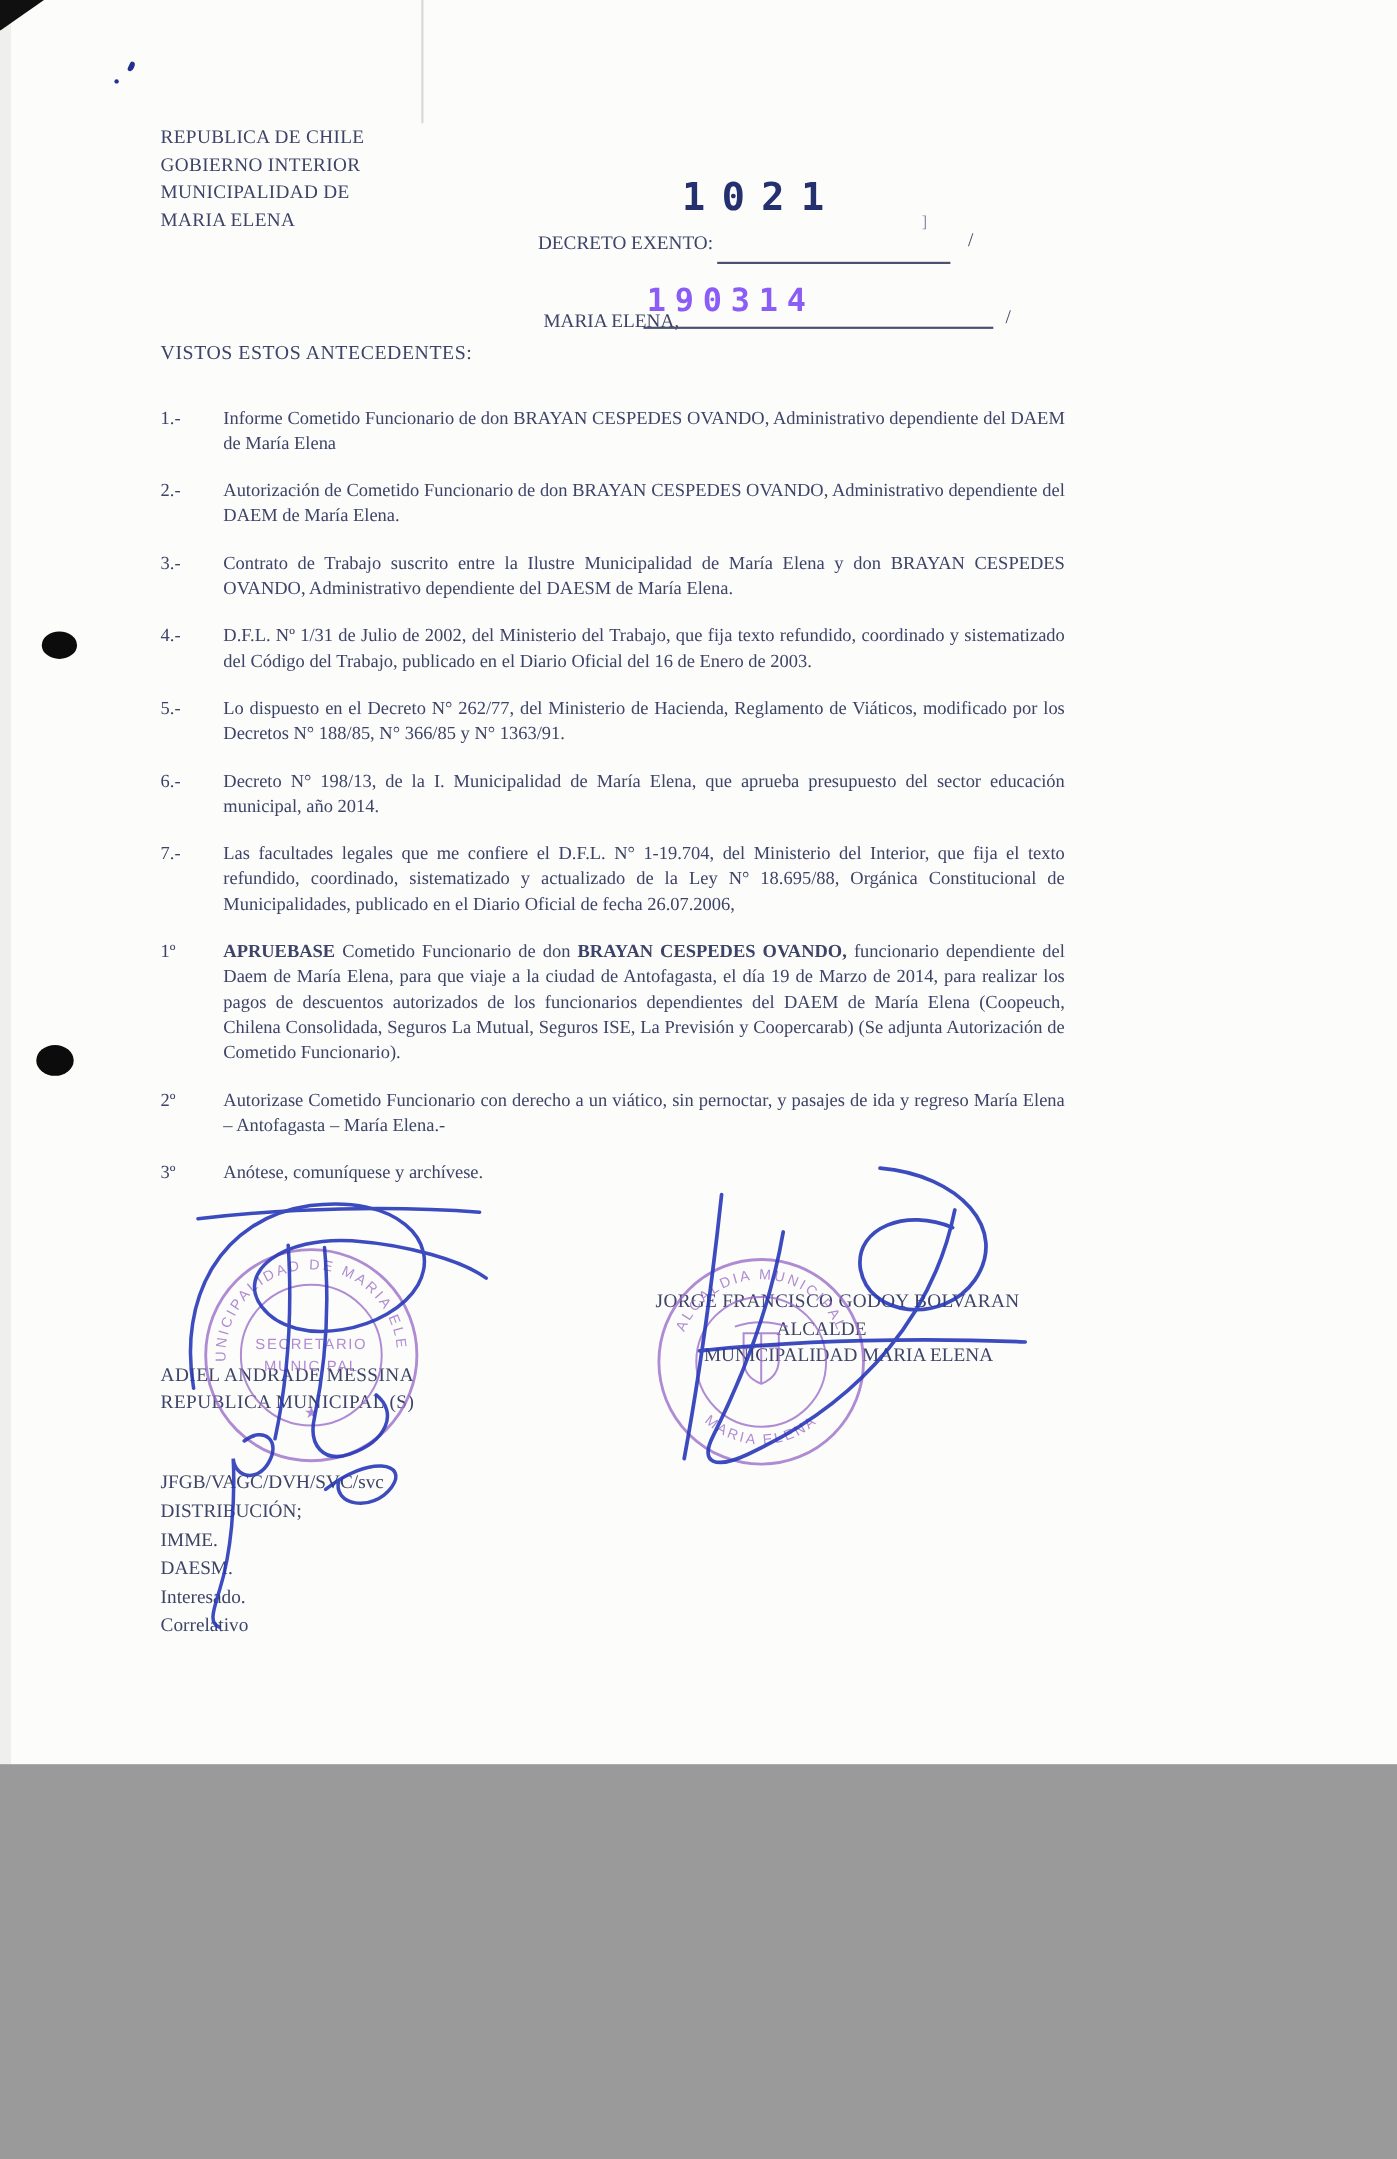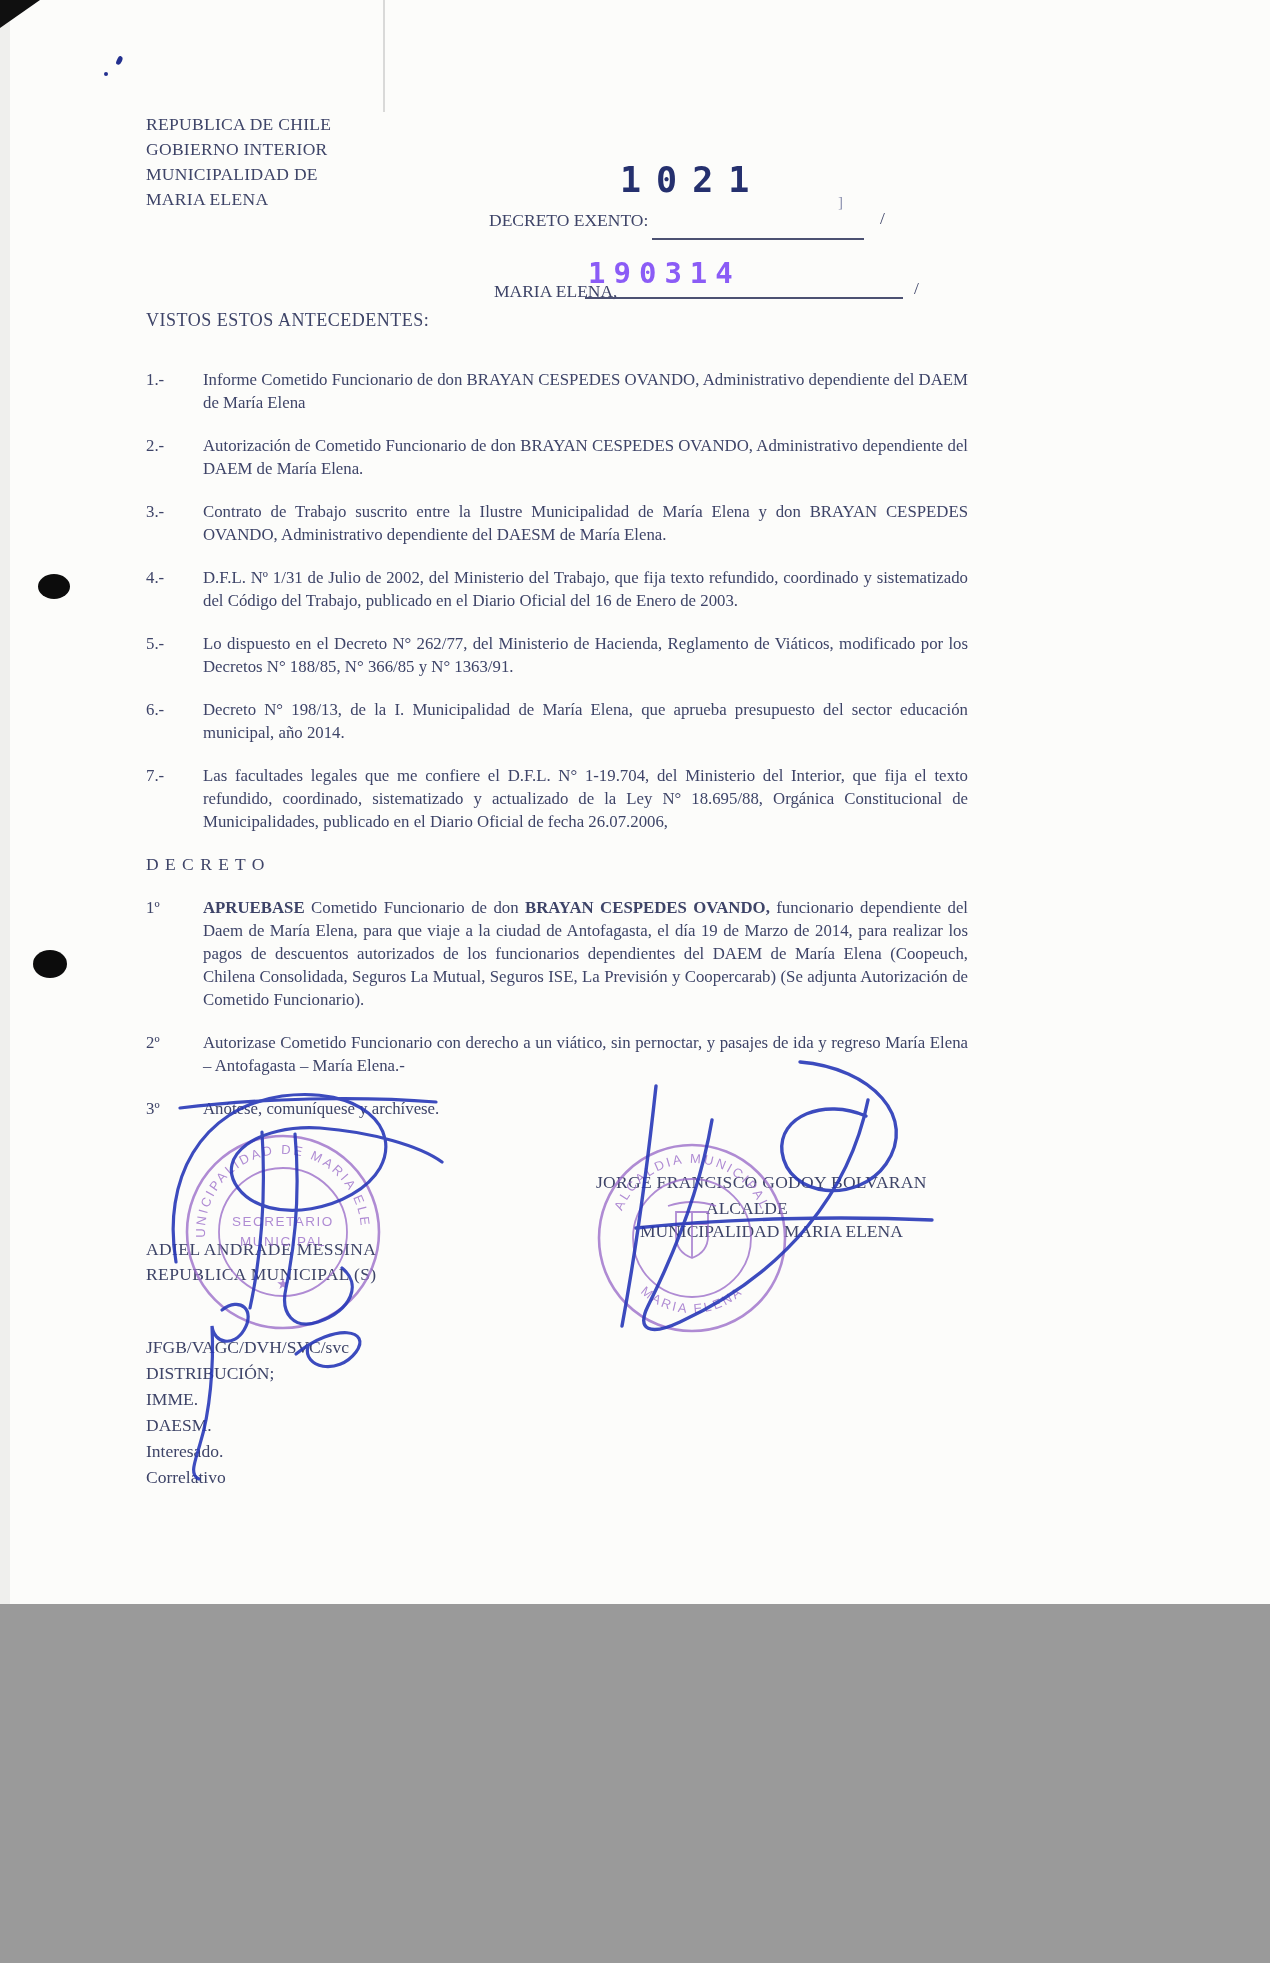--- a/index.html
+++ b/index.html
@@ -121,21 +121,20 @@
     </div>
     <div class="item">
       <div class="num">6.-</div>
       <div class="txt">Decreto N° 198/13, de la I. Municipalidad de María Elena, que aprueba presupuesto del sector educación municipal, año 2014.</div>
     </div>
     <div class="item">
       <div class="num">7.-</div>
       <div class="txt">Las facultades legales que me confiere el D.F.L. N° 1-19.704, del Ministerio del Interior, que fija el texto refundido, coordinado, sistematizado y actualizado de la Ley N° 18.695/88, Orgánica Constitucional de Municipalidades, publicado en el Diario Oficial de fecha 26.07.2006,</div>
     </div>
 
-    <div class="decreto-head">D E C R E T O</div>
 
     <div class="item">
       <div class="num">1º</div>
       <div class="txt"><span class="b">APRUEBASE</span><span> Cometido Funcionario de don </span><span class="b">BRAYAN CESPEDES OVANDO,</span><span> funcionario dependiente del Daem de María Elena, para que viaje a la ciudad de Antofagasta,  el día 19 de Marzo de 2014, para realizar los pagos de descuentos autorizados de los funcionarios dependientes del DAEM de María Elena (Coopeuch, Chilena Consolidada, Seguros La Mutual, Seguros ISE, La Previsión y Coopercarab)  (Se adjunta Autorización de Cometido Funcionario).</span></div>
     </div>
     <div class="item">
       <div class="num">2º</div>
       <div class="txt">Autorizase Cometido Funcionario con derecho a un viático, sin pernoctar,  y pasajes de ida y regreso María Elena – Antofagasta – María Elena.-</div>
     </div>
     <div class="item">

